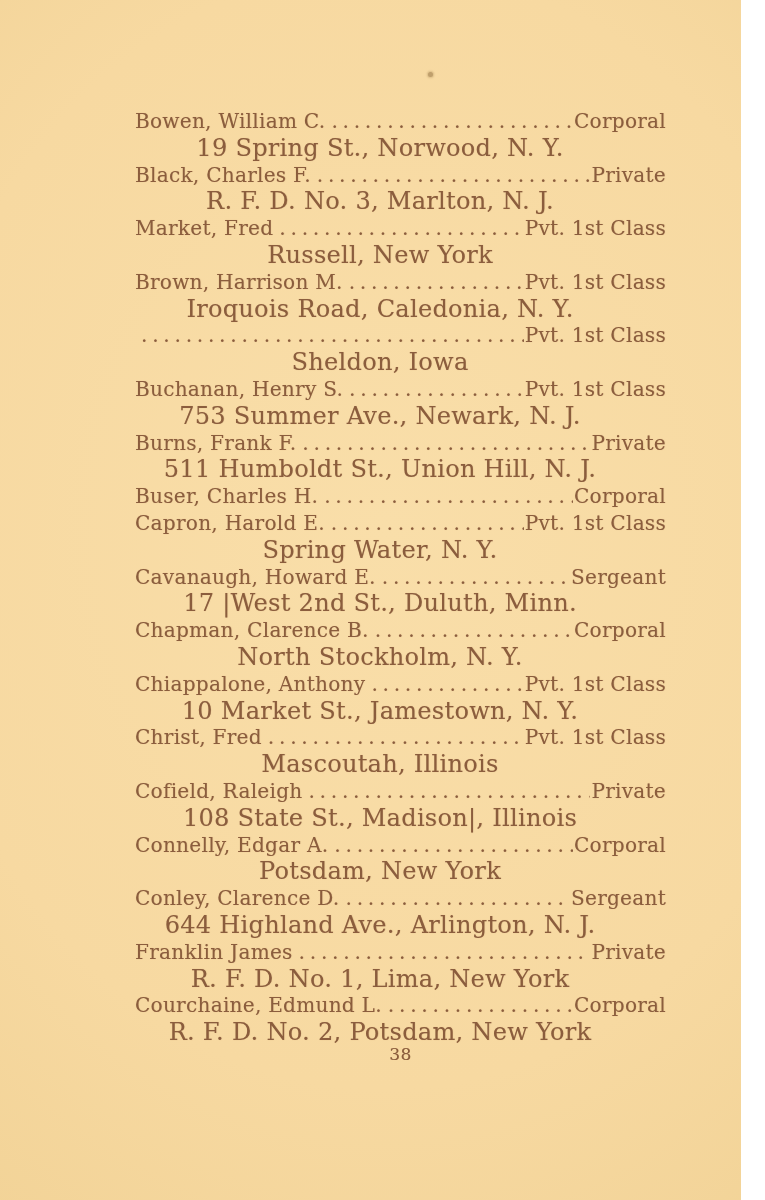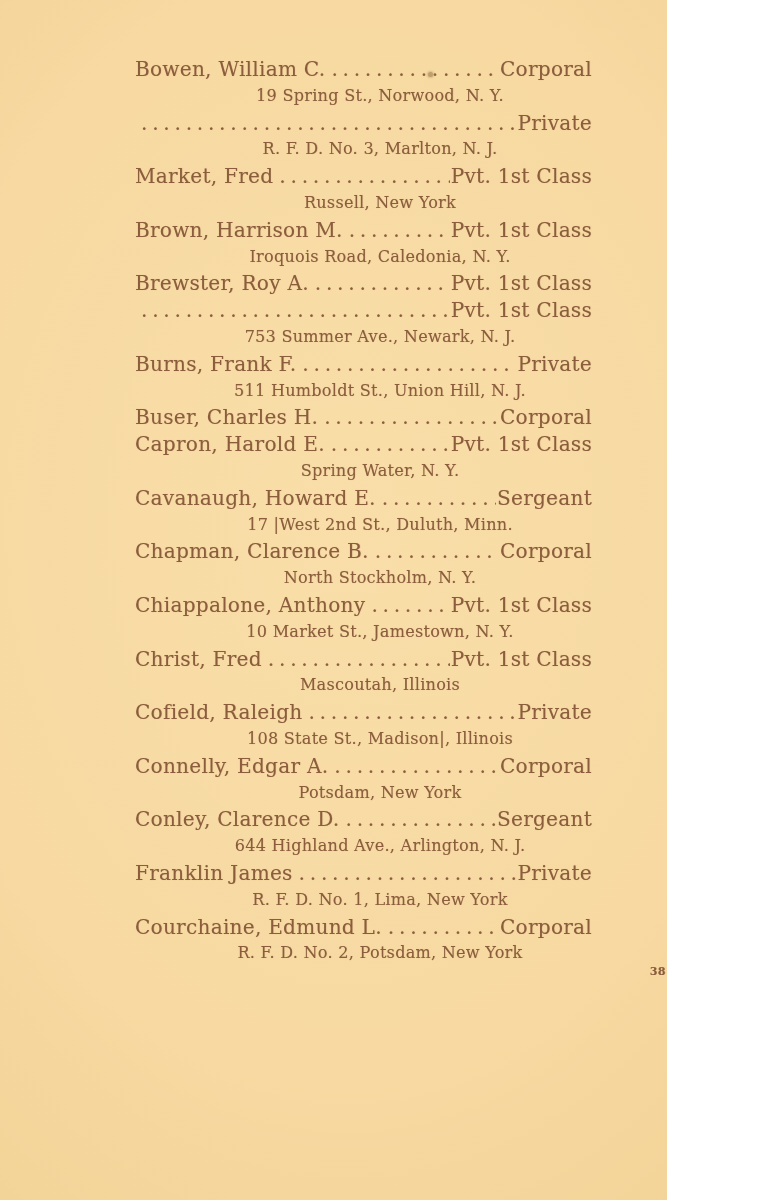--- a/index.html
+++ b/index.html
@@ -6,28 +6,28 @@
 
   html, body { width: 765px; height: 1200px; }
 
   body {
     font-family: "DejaVu Serif", "Liberation Serif", serif;
     overflow: hidden;
   }
 
   .page {
     position: relative;
-    width: 667px;
+    width: 741px;
     height: 1200px;
     
     background:
       radial-gradient(ellipse 115% 85% at 52% 44%,
         #f9dea9 0%, #f7d9a1 55%, #f2d397 82%, #ebcb8d 100%);
     color: #8b5d3d;
-    padding-top: 56px;
+    padding-top: 108px;
   }
 
   .speck {
     position: absolute;
     left: 428px;
     top: 72px;
     width: 5px;
     height: 5px;
     border-radius: 50%;
     background: #b2915f;
@@ -67,36 +67,36 @@
     letter-spacing: 4.8px;
     font-size: 20px;
     color: #8b5d3d;
   }
 
   .rank { flex: 0 0 auto; }
 
   .line2 {
     height: 26.8px;
     line-height: 26.8px;
-    font-size: 16px;
+    font-size: 24px;
     letter-spacing: 0.3px;
     width: 490px;            
     text-align: center;
     white-space: nowrap;
     text-shadow: 0.3px 0.3px 0.7px rgba(122, 74, 42, 0.35);
   }
 
   .page-number {
     margin-top: -2px;
     width: 555px;
     margin-left: 135px;
     padding-right: 24px;
-    text-align: right;
-    font-size: 11px;
-    font-weight: bold;
+    text-align: center;
+    font-size: 17px;
+    font-weight: normal;
     letter-spacing: 0.5px;
     text-shadow: 0.3px 0.3px 0.6px rgba(122, 74, 42, 0.4);
   }
 </style>
 </head>
 <body>
 
 <div class="page">
   <div class="speck"></div>
 
@@ -107,20 +107,21 @@
       <span class="leader"></span>
       <span class="rank">Corporal</span>
     </div>
     <div class="line2">
       <span class="address">19 Spring St., Norwood, N. Y.</span>
     </div>
   </div>
 
   <div class="entry">
     <div class="line1">
+      <span class="name">Black, Charles F.</span>
       <span class="leader"></span>
       <span class="rank">Private</span>
     </div>
     <div class="line2">
       <span class="address">R. F. D. No. 3, Marlton, N. J.</span>
     </div>
   </div>
 
   <div class="entry">
     <div class="line1">
@@ -139,28 +140,31 @@
       <span class="leader"></span>
       <span class="rank">Pvt. 1st Class</span>
     </div>
     <div class="line2">
       <span class="address">Iroquois Road, Caledonia, N. Y.</span>
     </div>
   </div>
 
   <div class="entry">
     <div class="line1">
-      <span class="name">Brewster, Roy A.</span>
-      <span class="leader"></span>
-      <span class="rank">Pvt. 1st Class</span>
-    </div>
-  </div>
-
-  <div class="entry">
-    <div class="line1">
+      <span class="leader"></span>
+      <span class="rank">Pvt. 1st Class</span>
+    </div>
+    <div class="line2">
+      <span class="address">Sheldon, Iowa</span>
+    </div>
+  </div>
+
+  <div class="entry">
+    <div class="line1">
+      <span class="name">Buchanan, Henry S.</span>
       <span class="leader"></span>
       <span class="rank">Pvt. 1st Class</span>
     </div>
     <div class="line2">
       <span class="address">753 Summer Ave., Newark, N. J.</span>
     </div>
   </div>
 
   <div class="entry">
     <div class="line1">

